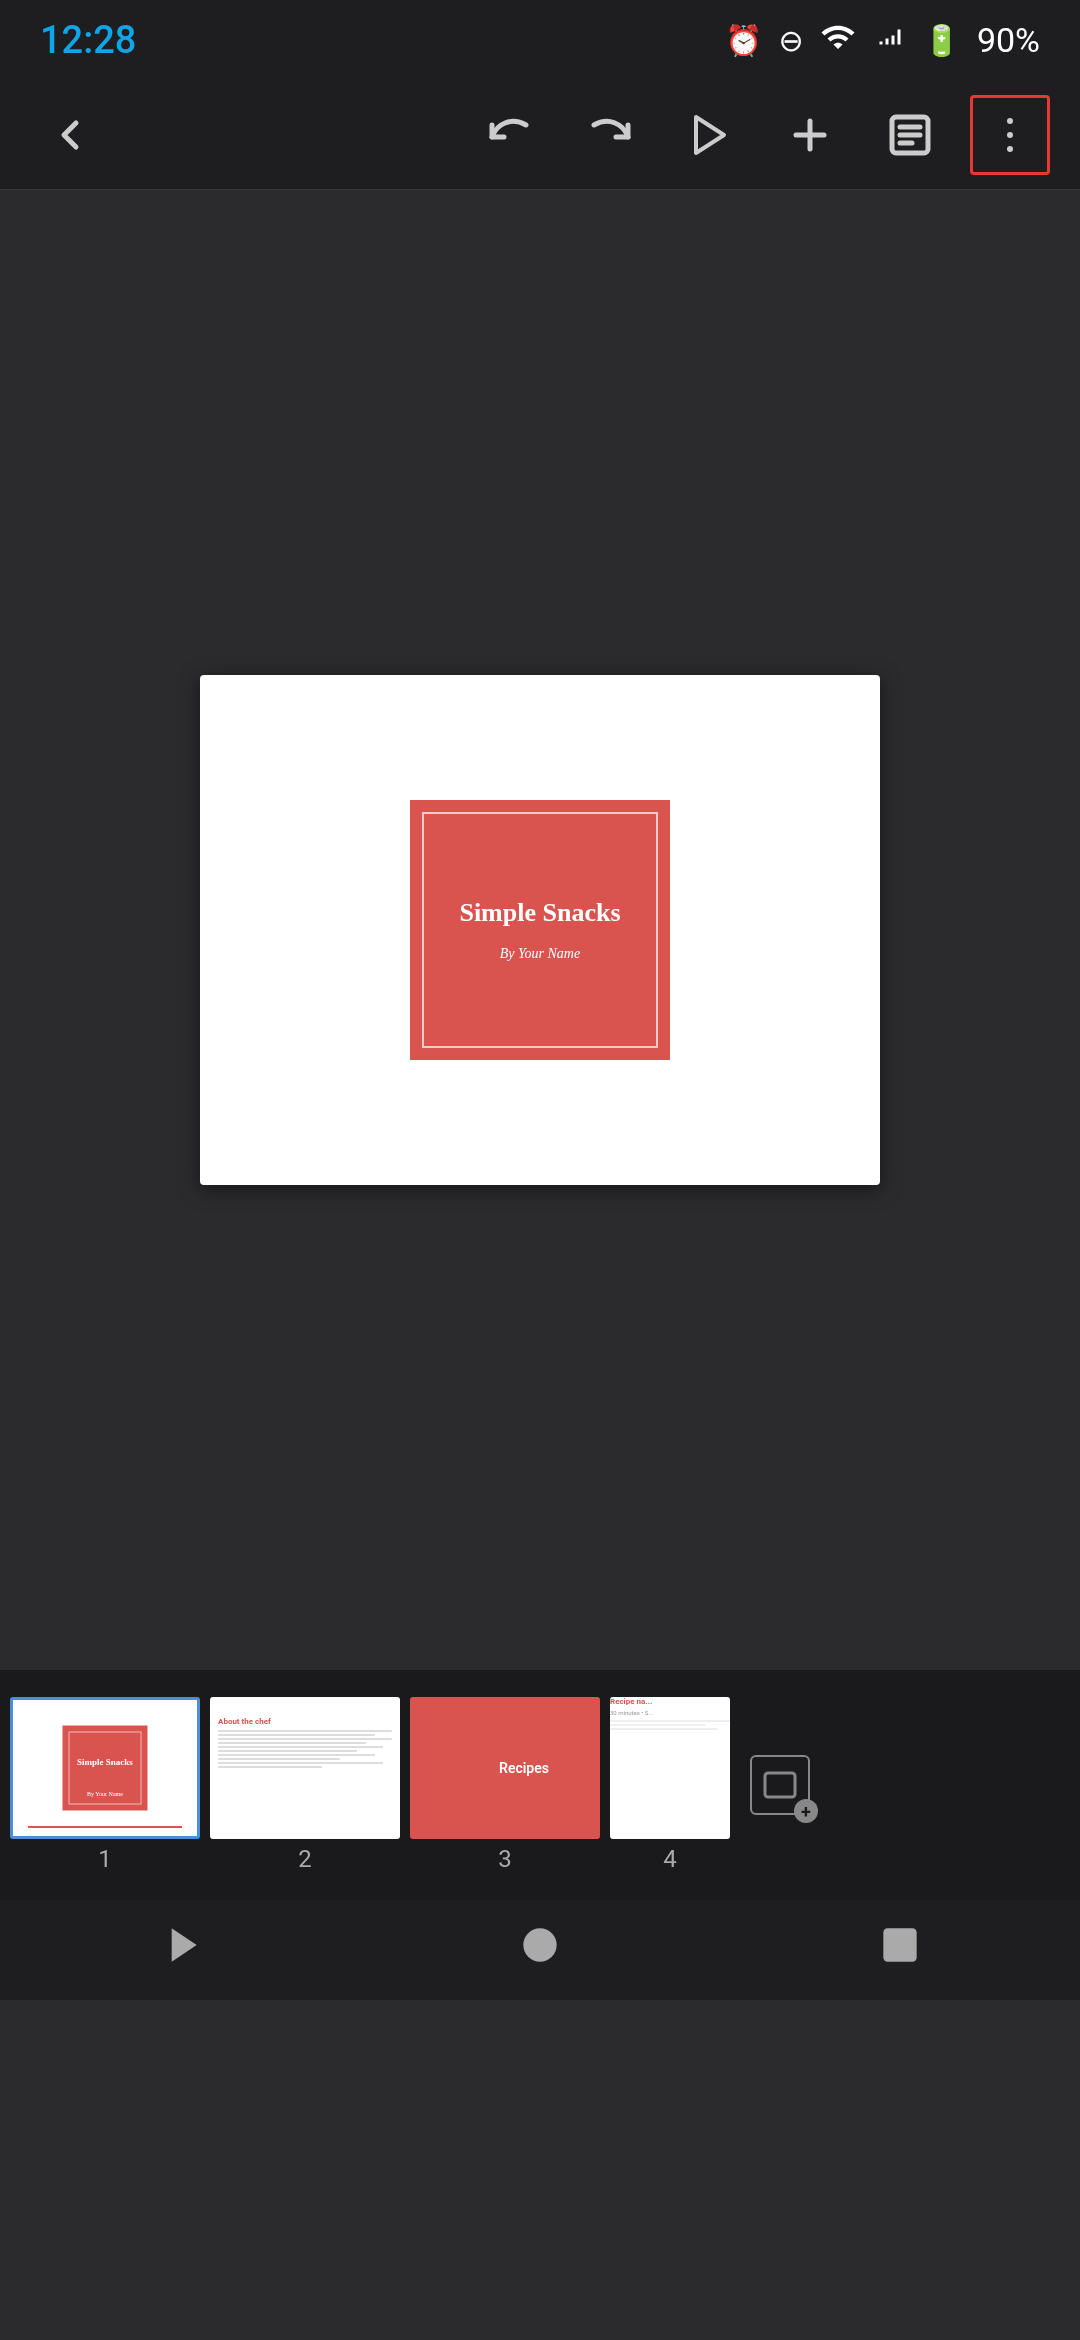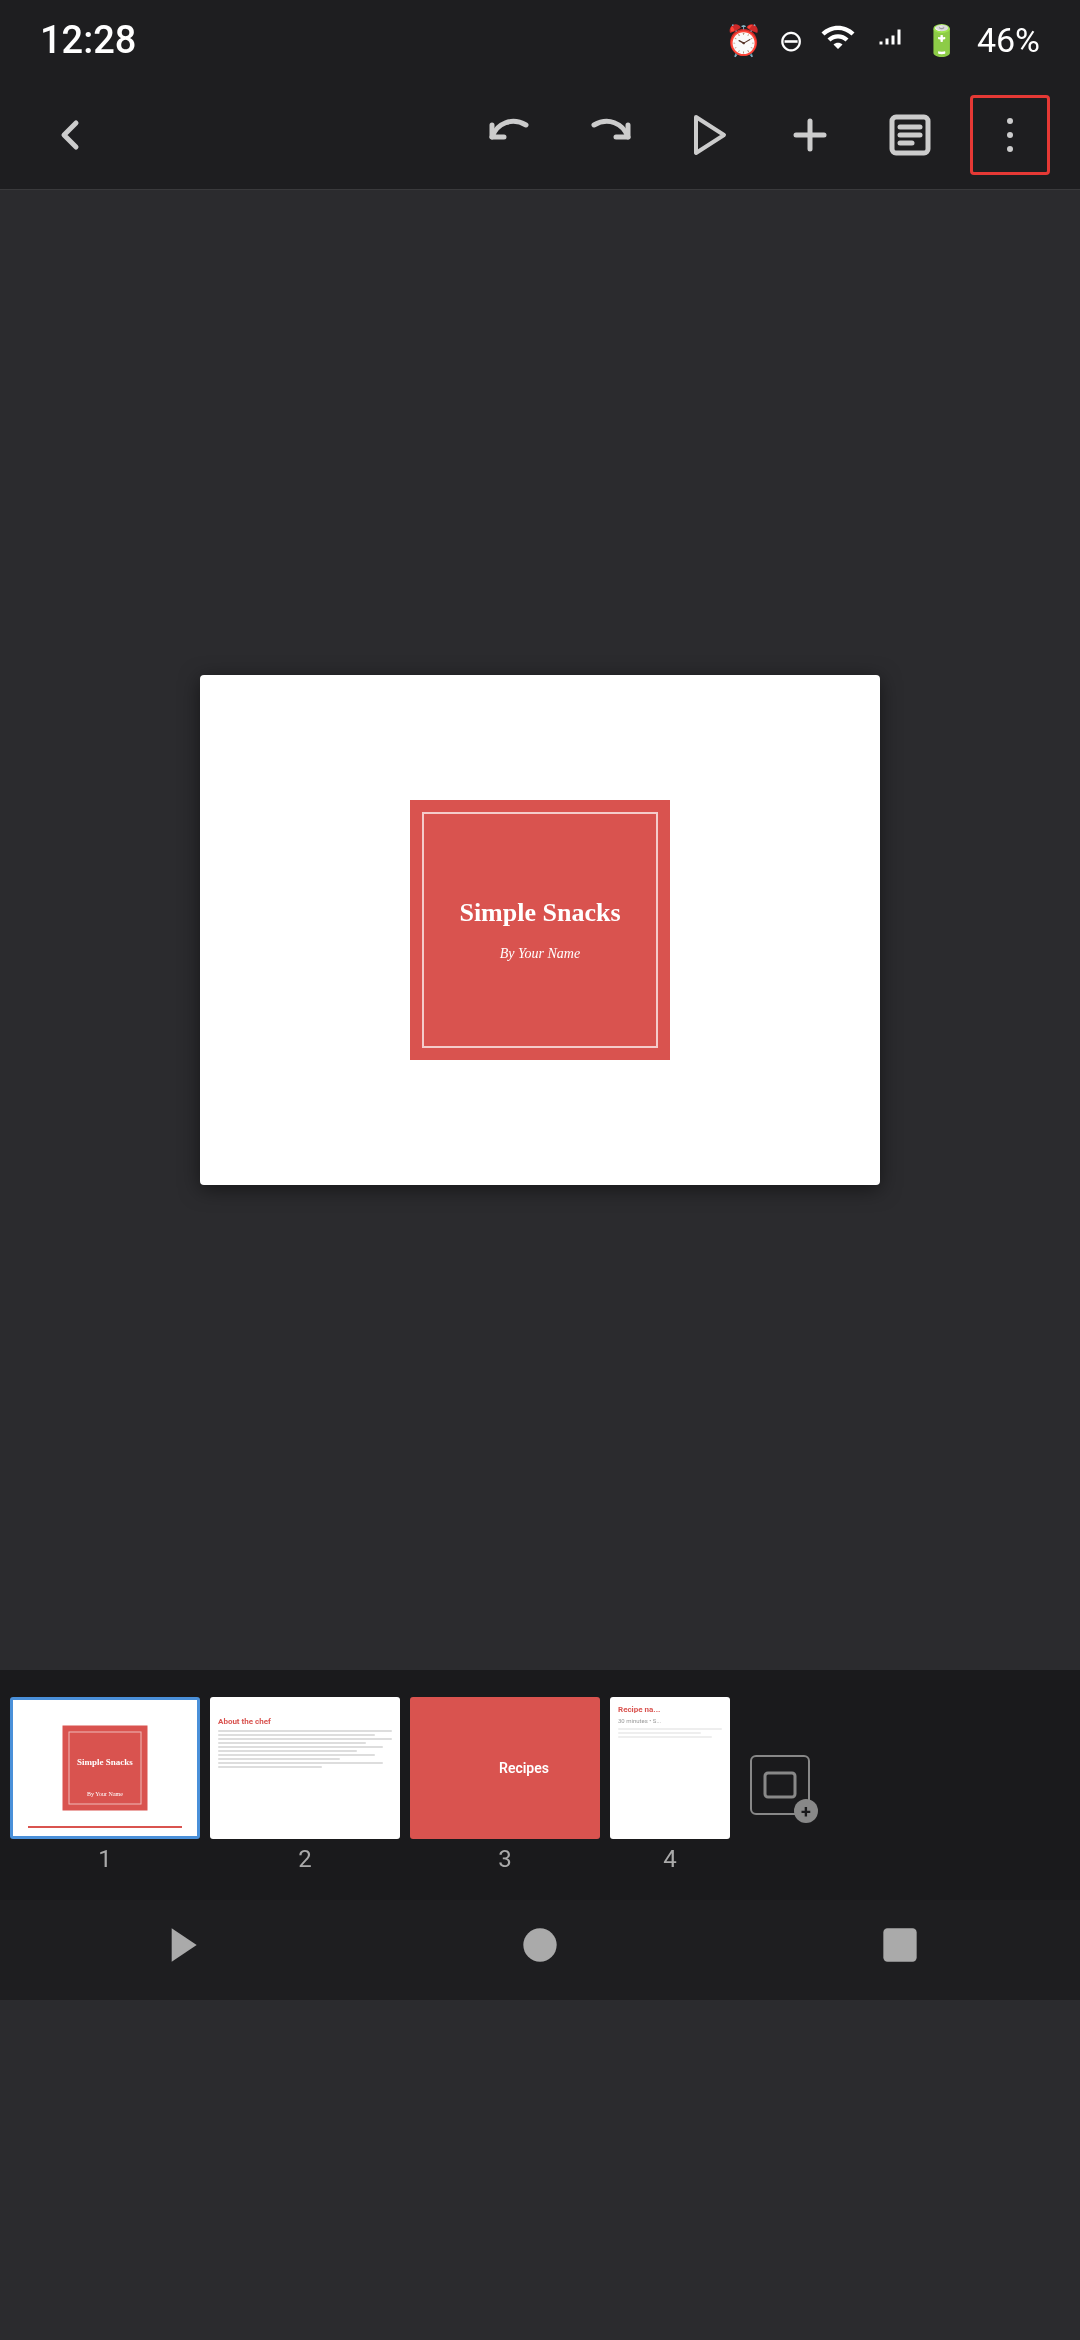--- a/index.html
+++ b/index.html
@@ -18,21 +18,21 @@
     .status-bar {
       width: 100%;
       height: 80px;
       background: #1e1e20;
       display: flex;
       align-items: center;
       justify-content: space-between;
       padding: 0 40px;
     }
     .status-time {
-      color: #ffffff;
+      color: #0ea5e9;
       font-size: 38px;
       font-weight: 500;
     }
     .status-icons {
       display: flex;
       align-items: center;
       gap: 16px;
     }
     .status-icon {
       color: #ffffff;
@@ -367,21 +367,21 @@
     </span>
 
     <span class="status-icon">
       <svg width="36" height="36" viewBox="0 0 24 24" fill="white">
           <path d="M1 9l2 2c5-5 13-5 18 0l2-2C16.93 2.93 7.08 2.93 1 9z" opacity="0"></path>
           <path d="M17 17h2V7h-2v10zm-4 0h2v-6h-2v6zm-4 0h2v-4H9v4zm-4 0h2v-2H5v2z" fill="white"></path>
         </svg>
     </span>
 
     <span class="battery-icon">🔋</span>
-    <span class="status-percent">46%</span>
+    <span class="status-percent">90%</span>
   </div>
 </div>
 
 <div class="toolbar">
   <div class="toolbar-left">
     <div class="toolbar-btn">
       <svg viewBox="0 0 24 24">
           <polyline points="15 18 9 12 15 6"></polyline>
         </svg>
     </div>
@@ -476,21 +476,21 @@
   </div>
 
   <div class="filmstrip-item">
     <div class="filmstrip-thumb thumb3">
       <span class="thumb3-text">Recipes</span>
     </div>
     <span class="filmstrip-num">3</span>
   </div>
 
   <div class="filmstrip-item" style="width:120px; overflow:hidden;">
-    <div class="filmstrip-thumb" style="width:120px; padding:8px;">
+    <div class="filmstrip-thumb" style="width:120px; ">
       <div class="thumb4-title">Recipe na...</div>
       <div class="thumb4-sub">30 minutes • S...</div>
       <div class="thumb2-lines">
         <div class="thumb2-line" style="width:100%;background:#eee"></div>
         <div class="thumb2-line" style="width:80%;background:#eee"></div>
         <div class="thumb2-line" style="width:90%;background:#eee"></div>
       </div>
     </div>
     <span class="filmstrip-num">4</span>
   </div>

